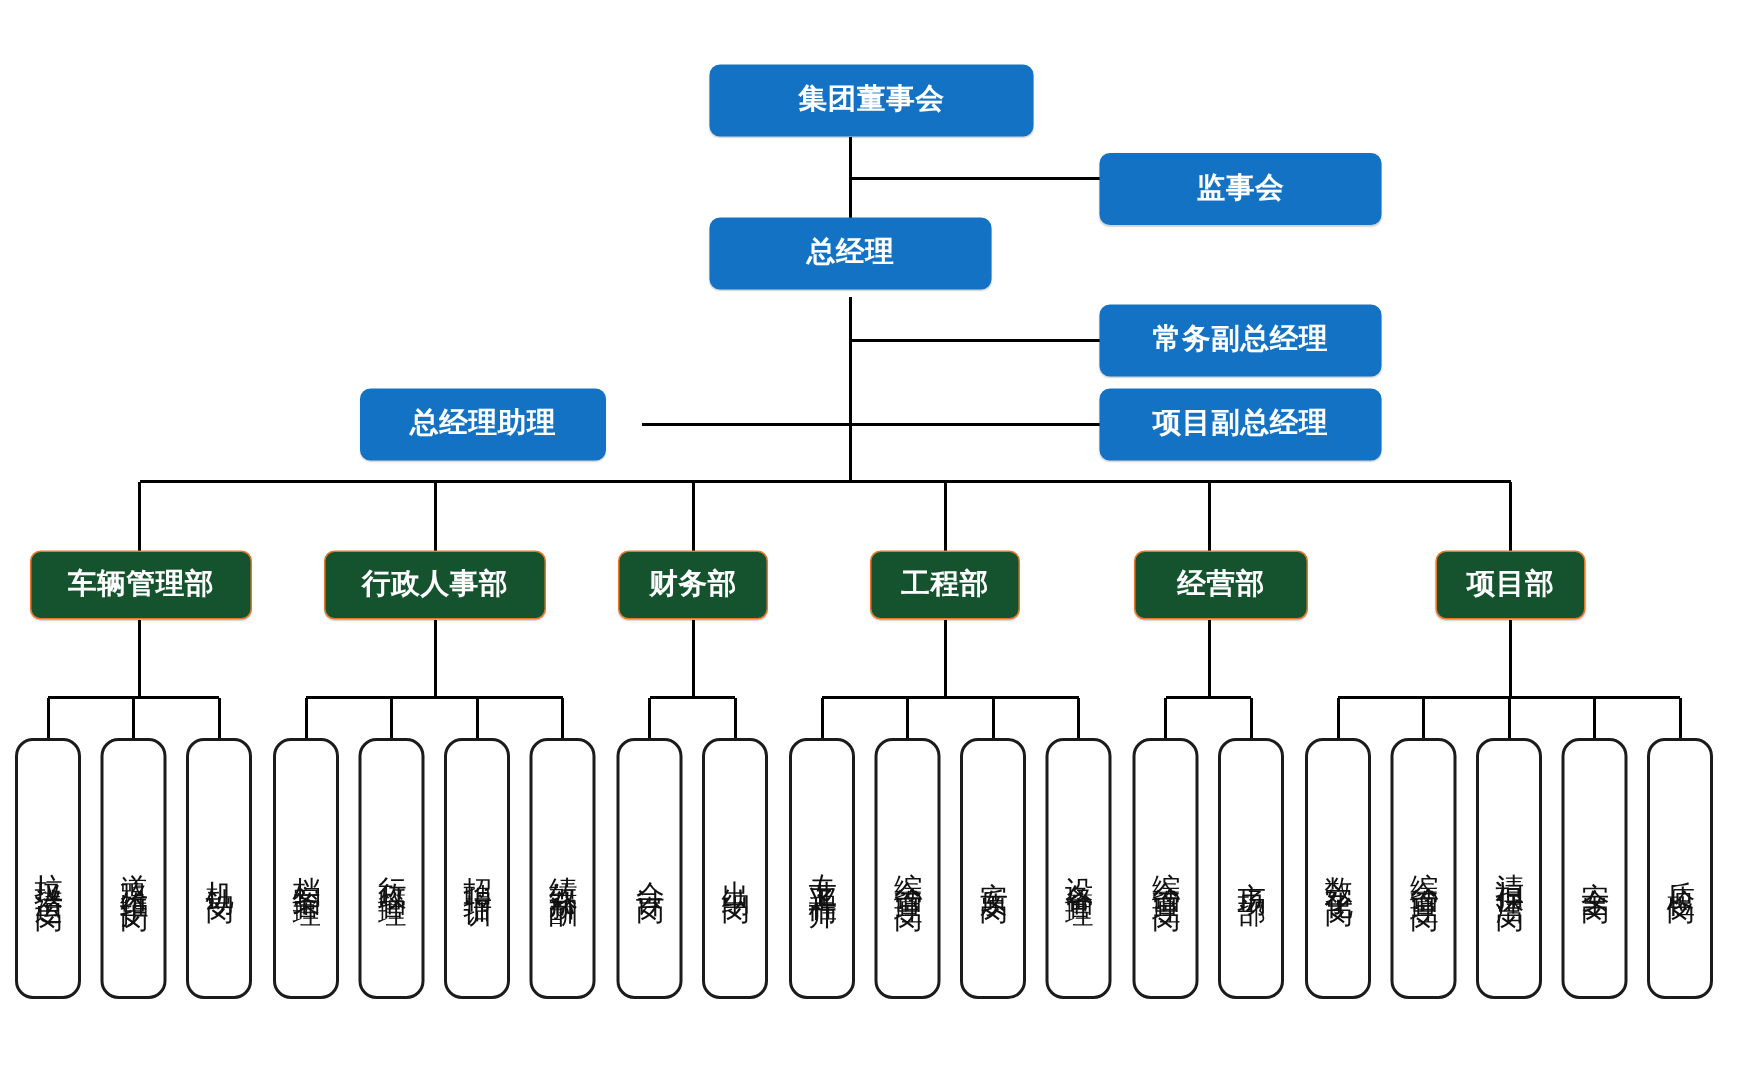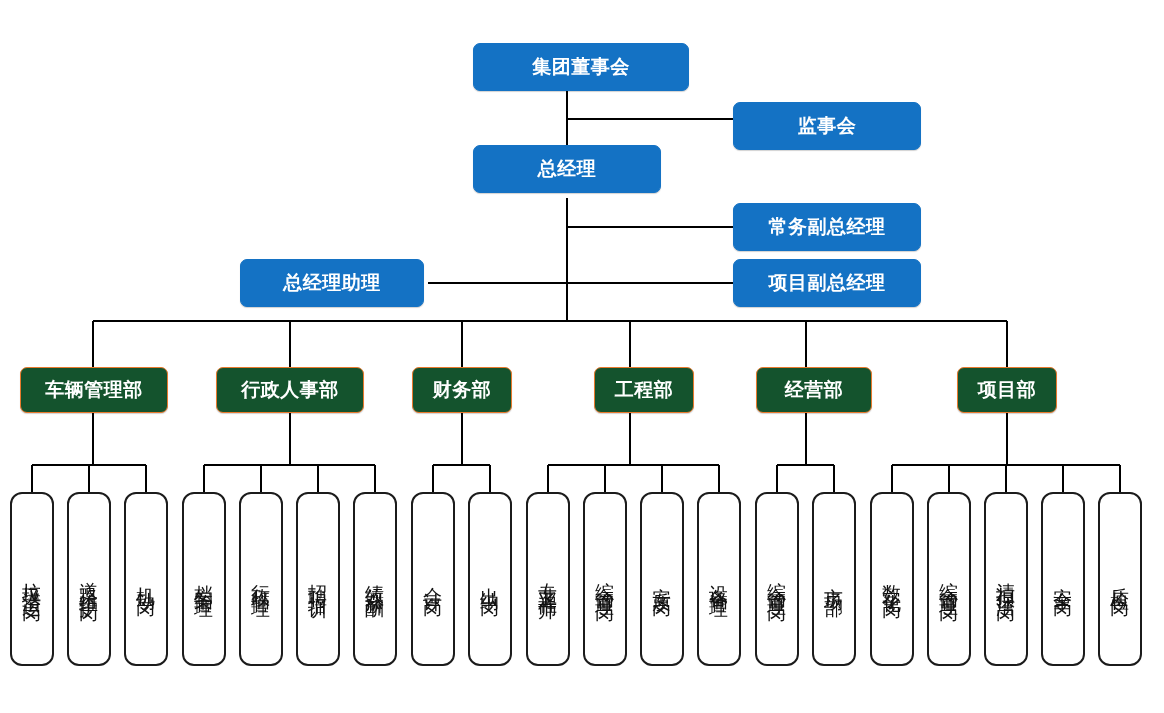--- a/index.html
+++ b/index.html
@@ -148,21 +148,21 @@
   <div class="node blue" style="left:473px; top:43px; width:216px; height:48px;">集团董事会</div>
 
   <div class="node blue" style="left:733px; top:102px; width:188px; height:48px;">监事会</div>
 
   <div class="node blue" style="left:473px; top:145px; width:188px; height:48px;">总经理</div>
 
   <div class="node blue" style="left:733px; top:203px; width:188px; height:48px;">常务副总经理</div>
 
   <div class="node blue" style="left:733px; top:259px; width:188px; height:48px;">项目副总经理</div>
 
-  <div class="node blue" style="left:240px; top:259px; width:184px; height:48px;">总经理助理</div>
+  <div class="node blue" style="left:240px; top:259px; width:164px; height:48px;">总经理助理</div>
 
   <div id="dept-layer">
       <div class="node orange" style="left: 20px; top: 367px; width: 148px; height: 46px;">车辆管理部</div>
       <div class="leaf" style="left: 10px; top: 492px; width: 44px; height: 174px;">
         <span>垃圾清运岗</span>
       </div>
       <div class="leaf" style="left: 67px; top: 492px; width: 44px; height: 174px;">
         <span>道路维护岗</span>
       </div>
       <div class="leaf" style="left: 124px; top: 492px; width: 44px; height: 174px;">
@@ -181,21 +181,21 @@
       <div class="leaf" style="left: 353px; top: 492px; width: 44px; height: 174px;">
         <span>绩效薪酬</span>
       </div>
       <div class="node orange" style="left: 412px; top: 367px; width: 100px; height: 46px;">财务部</div>
       <div class="leaf" style="left: 411px; top: 492px; width: 44px; height: 174px;">
         <span>会计岗</span>
       </div>
       <div class="leaf" style="left: 468px; top: 492px; width: 44px; height: 174px;">
         <span>出纳岗</span>
       </div>
-      <div class="node orange" style="left: 580px; top: 367px; width: 100px; height: 46px; margin-left: 14px;">工程部</div>
+      <div class="node orange" style="left: 580px; top: 367px; width: 100px; height: 46px;">工程部</div>
       <div class="leaf" style="left: 526px; top: 492px; width: 44px; height: 174px;">
         <span>专业工程师</span>
       </div>
       <div class="leaf" style="left: 583px; top: 492px; width: 44px; height: 174px;">
         <span>综合管理岗</span>
       </div>
       <div class="leaf" style="left: 640px; top: 492px; width: 44px; height: 174px;">
         <span>安质岗</span>
       </div>
       <div class="leaf" style="left: 697px; top: 492px; width: 44px; height: 174px;">

